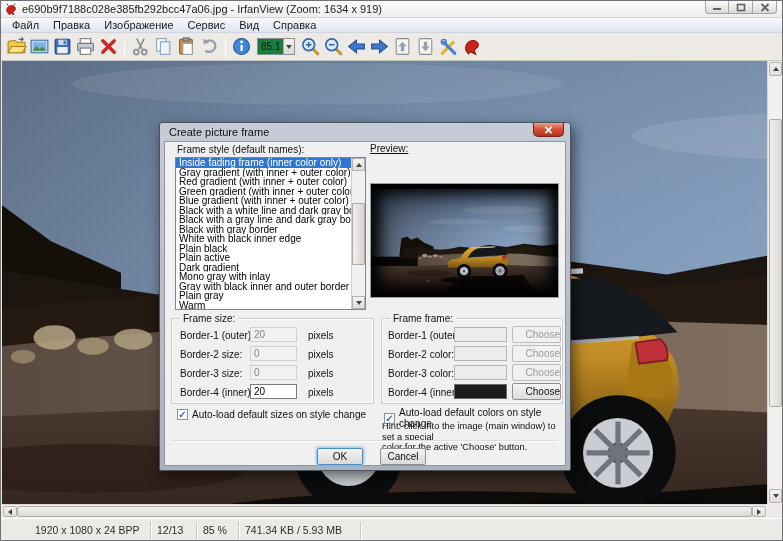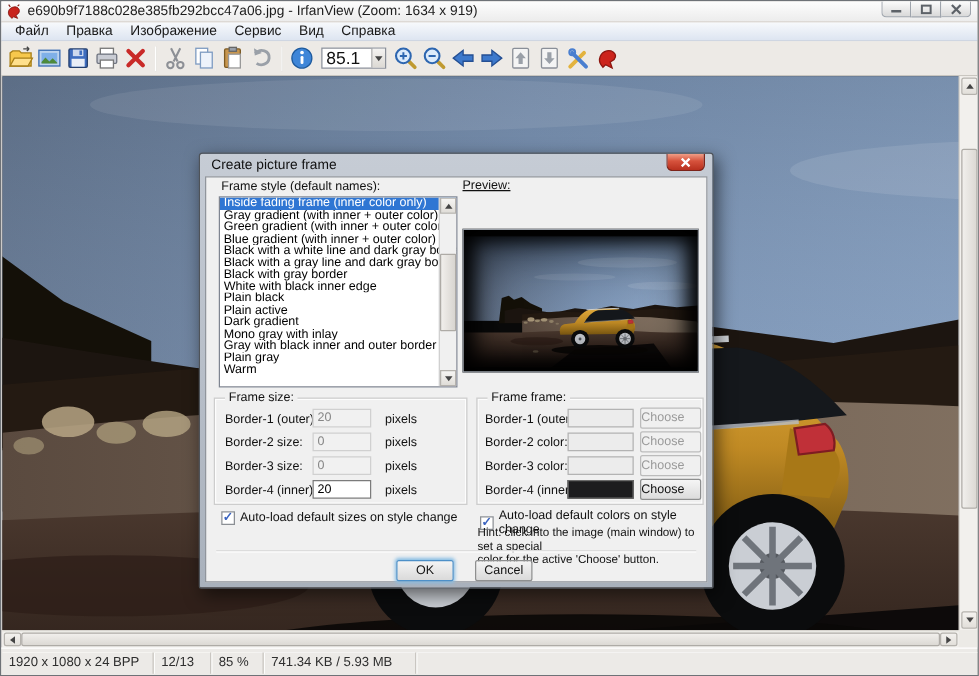--- a/index.html
+++ b/index.html
@@ -13,39 +13,39 @@
   .winbtn:first-child{border-radius:0 0 0 4px;}
   .winbtn:last-child{border-radius:0 0 4px 0;}
   .winbtn+.winbtn{border-left:none;}
   
   .menubar{position:absolute;left:0;top:17px;width:100%;height:15px;background:linear-gradient(#f7f9fc,#dde5f1);display:flex;align-items:center;padding-left:4px;border-bottom:1px solid #cfd6e2;}
   .menuitem{font-size:11px;color:#1a1a1a;padding:0 7px;line-height:15px;}
   
   .toolbar{position:absolute;left:0;top:32px;width:100%;height:28px;background:#edeae6;border-bottom:1px solid #c9c6c0;display:flex;align-items:center;padding-left:4px;}
   .tbi{width:21px;height:21px;margin:0 1px;flex:none;}
   .tbsep{width:1px;height:20px;background:#c4c1bb;border-right:1px solid #fff;margin:0 4px;flex:none;}
-  .zoombox{width:52px;height:17px;background:#ffffff;border:1px solid #8a8f98;margin:0 4px;position:relative;font-size:14px;line-height:15px;padding-left:3px;color:#111;}
+  .zoombox{width:38px;height:17px;background:#15803d;border:1px solid #8a8f98;margin:0 4px;position:relative;font-size:10px;line-height:15px;padding-left:3px;color:#111;}
   .zoombox .dd{position:absolute;right:0;top:0;width:11px;height:15px;background:linear-gradient(#f4f3f1,#dcd9d4);border-left:1px solid #aaa;display:flex;align-items:center;justify-content:center;}
   .tri-d{width:0;height:0;border-left:3px solid transparent;border-right:3px solid transparent;border-top:4px solid #444;}
   .tri-u{width:0;height:0;border-left:3px solid transparent;border-right:3px solid transparent;border-bottom:4px solid #444;}
   .tri-l{width:0;height:0;border-top:3px solid transparent;border-bottom:3px solid transparent;border-right:4px solid #444;}
   .tri-r{width:0;height:0;border-top:3px solid transparent;border-bottom:3px solid transparent;border-left:4px solid #444;}
   
   .photo-crop{position:absolute;left:1px;top:60px;width:765px;height:443px;overflow:hidden;background:#20242c;}
   .photo-crop svg{position:absolute;left:-350px;top:-222px;}
   .vsb{position:absolute;left:766px;top:60px;width:16px;height:443px;background:#f2f0ed;border-left:1px solid #d8d5d0;}
   .hsb{position:absolute;left:1px;top:503px;width:765px;height:14px;background:#f2f0ed;border-top:1px solid #d8d5d0;}
   .sb-btn{position:absolute;background:linear-gradient(#f4f2ef,#e2dfda);border:1px solid #b5b2ad;border-radius:2px;display:flex;align-items:center;justify-content:center;}
   .vsb .sb-btn{left:1px;width:13px;height:14px;}
   .hsb .sb-btn{top:1px;width:14px;height:11px;}
   .v-thumb{position:absolute;left:1px;top:58px;width:13px;height:288px;background:linear-gradient(90deg,#f1efec,#dcd9d4);border:1px solid #aeaba6;border-radius:2px;}
   .h-thumb{position:absolute;left:15px;top:1px;width:735px;height:11px;background:linear-gradient(#f1efec,#dcd9d4);border:1px solid #aeaba6;border-radius:2px;}
   .sb-corner{position:absolute;left:766px;top:503px;width:16px;height:14px;background:#eceae6;}
   
-  .statusbar{position:absolute;left:0;top:517px;width:100%;height:23px;background:#eceae7;border-top:1px solid #fff;display:flex;align-items:center;font-size:10.5px;color:#2e2e2e;}
+  .statusbar{position:absolute;left:0;top:517px;width:100%;height:23px;background:#eceae7;border-top:1px solid #fff;display:flex;align-items:center;font-size:10.5px;color:#2e2e2e;padding-left:28px;}
   .stcell{height:17px;line-height:17px;padding-left:6px;border-right:1px solid #c9c6c1;box-shadow:1px 0 0 #fdfdfc;white-space:nowrap;overflow:hidden;}
   
   .dialog{position:absolute;left:158px;top:121px;width:412px;height:349px;background:linear-gradient(#c6ccd5,#a9b1bc);border:1px solid #4e5359;border-radius:3px 3px 2px 2px;box-shadow:3px 5px 14px rgba(0,0,0,.55);z-index:10;}
   .dlg-title{position:absolute;left:0;top:0;width:100%;height:18px;font-size:11px;color:#101010;line-height:18px;padding-left:9px;}
   .dlg-close{position:absolute;right:6px;top:0;width:31px;height:14px;background:linear-gradient(#f0a088,#d6523c 45%,#b8301e);border:1px solid #7c241a;border-top:none;border-radius:0 0 5px 5px;display:flex;align-items:center;justify-content:center;}
   .dlg-body{position:absolute;left:4px;right:4px;top:18px;bottom:4px;background:#f0f0f0;border:1px solid #90959c;font-size:10px;color:#111;}
   .lbl{position:absolute;white-space:nowrap;}
   .listbox{position:absolute;left:10px;top:15px;width:191px;height:153px;background:#fff;border:1px solid #7f8591;overflow:hidden;}
   .litem{height:9.5px;line-height:9.5px;font-size:10px;padding-left:3px;white-space:nowrap;overflow:hidden;color:#000;}
   .litem.sel{background:#2f76d3;color:#fff;}
@@ -55,21 +55,21 @@
   .preview-box{position:absolute;left:205px;top:41px;width:189px;height:115px;background:#0a0a0a;border:1px solid #9aa0a8;overflow:hidden;}
   .preview-box svg{position:absolute;left:0;top:5px;}
   .vignette{position:absolute;inset:0;box-shadow:inset 0 0 14px 8px rgba(0,0,0,.95), inset 0 0 32px 12px rgba(0,0,0,.45);}
   .group{position:absolute;border:1px solid #cdcdcd;box-shadow:inset 0 0 0 1px #fdfdfd;}
   .group .legend{position:absolute;top:-6px;left:8px;background:#f0f0f0;padding:0 3px;font-size:10px;}
   .grow-lbl{position:absolute;font-size:10px;white-space:nowrap;}
   .sizeinput{position:absolute;width:47px;height:15px;font-size:10px;padding:0 3px;border:1px solid #7b7b7b;background:#fff;color:#000;}
   .sizeinput:disabled{border:1px solid #d0d0d0;background:#f1f1f1;color:#868686;}
   .swatch{position:absolute;width:53px;height:15px;border:1px solid #b3b3b3;background:#ececec;}
   .swatch.dark{background:#1c1c1e;border:1px solid #6a6a6a;}
-  .choosebtn{position:absolute;width:49px;height:17px;font-size:10px;background:linear-gradient(#f5f5f5,#dcdcdc);border:1px solid #8e8f8f;border-radius:2px;text-align:left;line-height:15px;color:#111;}
+  .choosebtn{position:absolute;width:49px;height:17px;font-size:10px;background:linear-gradient(#f5f5f5,#dcdcdc);border:1px solid #8e8f8f;border-radius:2px;text-align:right;line-height:15px;color:#111;}
   .choosebtn.dis{border:1px solid #bcbcbc;color:#9a9a9a;background:#f0f0f0;}
   .chk{position:absolute;display:flex;align-items:center;}
   .chkbox{width:11px;height:11px;background:#fff;border:1px solid #8b8f94;margin-right:4px;font-size:10px;line-height:10px;color:#3a63c0;text-align:center;font-weight:bold;flex:none;}
   .hint{position:absolute;left:217px;top:279px;width:188px;font-size:9.3px;line-height:10.5px;color:#111;}
   .dlgbtn{position:absolute;top:306px;width:46px;height:17px;font-size:10px;text-align:center;line-height:15px;background:linear-gradient(#f4f4f4,#dadada);border:1px solid #8e8f8f;border-radius:2px;color:#111;}
   .dlgbtn.def{border:1px solid #4d90c8;box-shadow:0 0 3px 1px #86bde4;}
   .footer-line{position:absolute;left:8px;right:8px;top:298px;border-top:1px solid #dcdcdc;box-shadow:0 1px 0 #fff;}
 </style>
 </head>
 <body>
@@ -300,20 +300,21 @@
           <path d="M1.5 1L8.5 8M8.5 1L1.5 8" stroke="#fff" stroke-width="2"></path>
         </svg>
       </div>
     <div class="dlg-body">
 
       <span class="lbl" style="left:12px;top:2px;">Frame style (default names):</span>
 
       <div class="listbox">
         <div class="litem sel">Inside fading frame (inner color only)</div>
         <div class="litem">Gray gradient (with inner + outer color)</div>
+        <div class="litem">Red gradient (with inner + outer color)</div>
         <div class="litem">Green gradient (with inner + outer color)</div>
         <div class="litem">Blue gradient (with inner + outer color)</div>
         <div class="litem">Black with a white line and dark gray border</div>
         <div class="litem">Black with a gray line and dark gray border</div>
         <div class="litem">Black with gray border</div>
         <div class="litem">White with black inner edge</div>
         <div class="litem">Plain black</div>
         <div class="litem">Plain active</div>
         <div class="litem">Dark gradient</div>
         <div class="litem">Mono gray with inlay</div>

